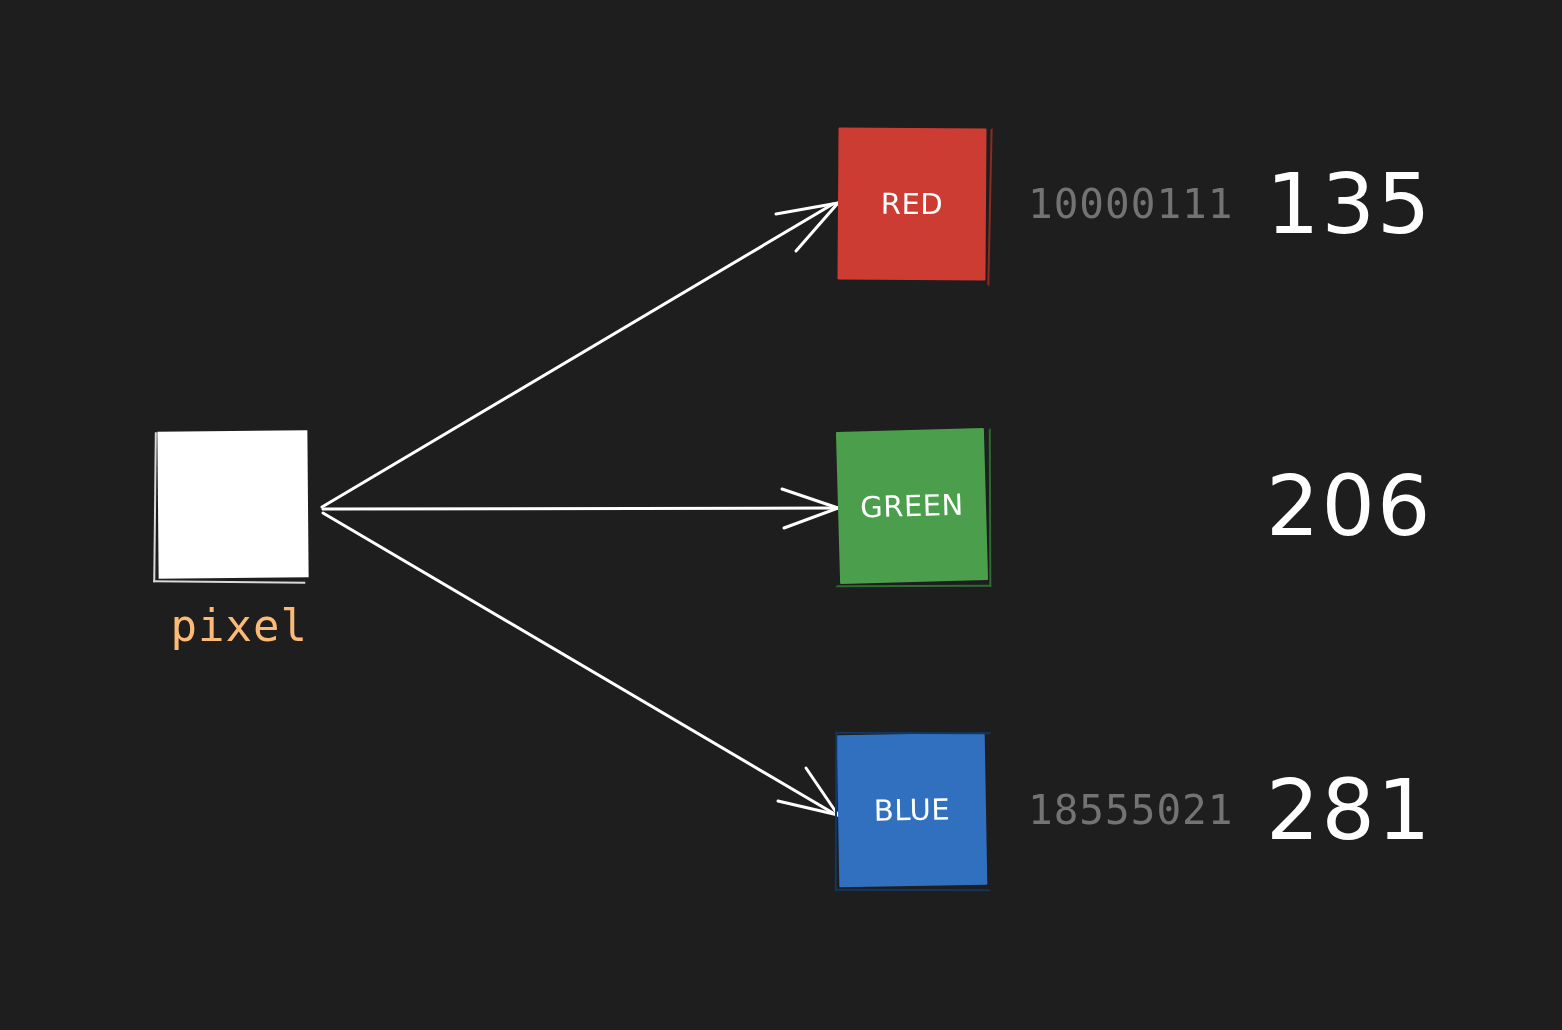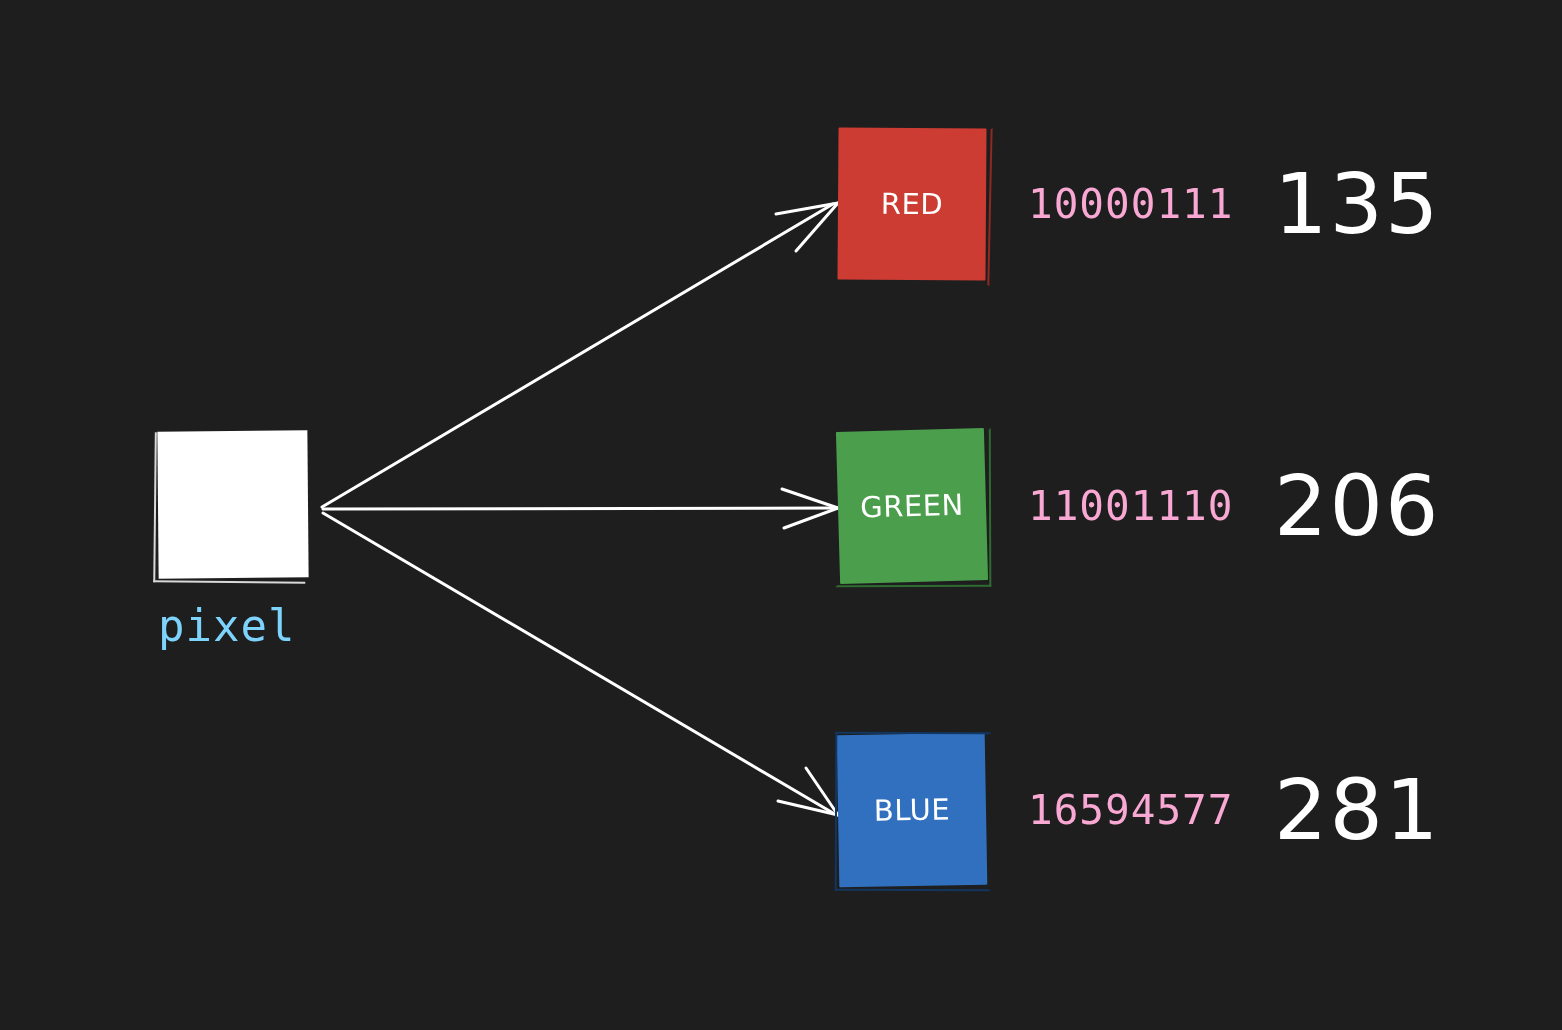--- a/index.html
+++ b/index.html
@@ -36,22 +36,22 @@
     border-left: 2px solid #d9d9d9;
     border-bottom: 2px solid #d9d9d9;
     transform: rotate(1.1deg);
     pointer-events: none;
   }
   .pixel-label {
     position: absolute;
     left: 158px;
     top: 602px;
     width: 150px;
-    text-align: left;
-    color: #7dd3fc;
+    text-align: right;
+    color: #fdba74;
     font-family: "DejaVu Sans Mono", monospace;
     font-size: 44px;
     letter-spacing: 1px;
     line-height: 1.1;
   }
 
   
   .arrow-layer {
     position: absolute;
     left: 0;
@@ -125,42 +125,41 @@
     letter-spacing: 0.5px;
   }
 
   .binary {
     position: absolute;
     left: 1028px;
     top: 0;
     height: 152px;
     display: flex;
     align-items: center;
-    color: #f9a8d4;
+    color: #737373;
     font-family: "DejaVu Sans Mono", monospace;
     font-size: 41px;
     letter-spacing: 1px;
     white-space: nowrap;
   }
 
   .decimal {
     position: absolute;
     left: 1266px;
     top: 0;
     height: 152px;
     width: 160px;
     display: flex;
     align-items: center;
     justify-content: flex-start;
     color: #ffffff;
     font-family: "DejaVu Sans", sans-serif;
     font-size: 84px;
     letter-spacing: 2px;
     white-space: nowrap;
-    margin-left: 8px;
   }
 </style>
 </head>
 <body>
 
 <div id="canvas">
 
   <div class="pixel-square"></div>
   <div class="pixel-label">pixel</div>
 
@@ -190,27 +189,26 @@
     <div class="binary">10000111</div>
     <div class="decimal">135</div>
   </div>
 
   <div class="channel-row chan-green">
     <div class="swatch swatch-green">
       <div class="swatch-fill" style="background:#4a9e4c"></div>
       <div class="swatch-sketch"></div>
       <span class="swatch-label">GREEN</span>
     </div>
-    <div class="binary">11001110</div>
     <div class="decimal">206</div>
   </div>
 
   <div class="channel-row chan-blue">
     <div class="swatch swatch-blue">
       <div class="swatch-fill" style="background:#3070bf"></div>
       <div class="swatch-sketch"></div>
       <span class="swatch-label">BLUE</span>
     </div>
-    <div class="binary">16594577</div>
+    <div class="binary">18555021</div>
     <div class="decimal">281</div>
   </div>
 
 </div>
 
 </body></html>

